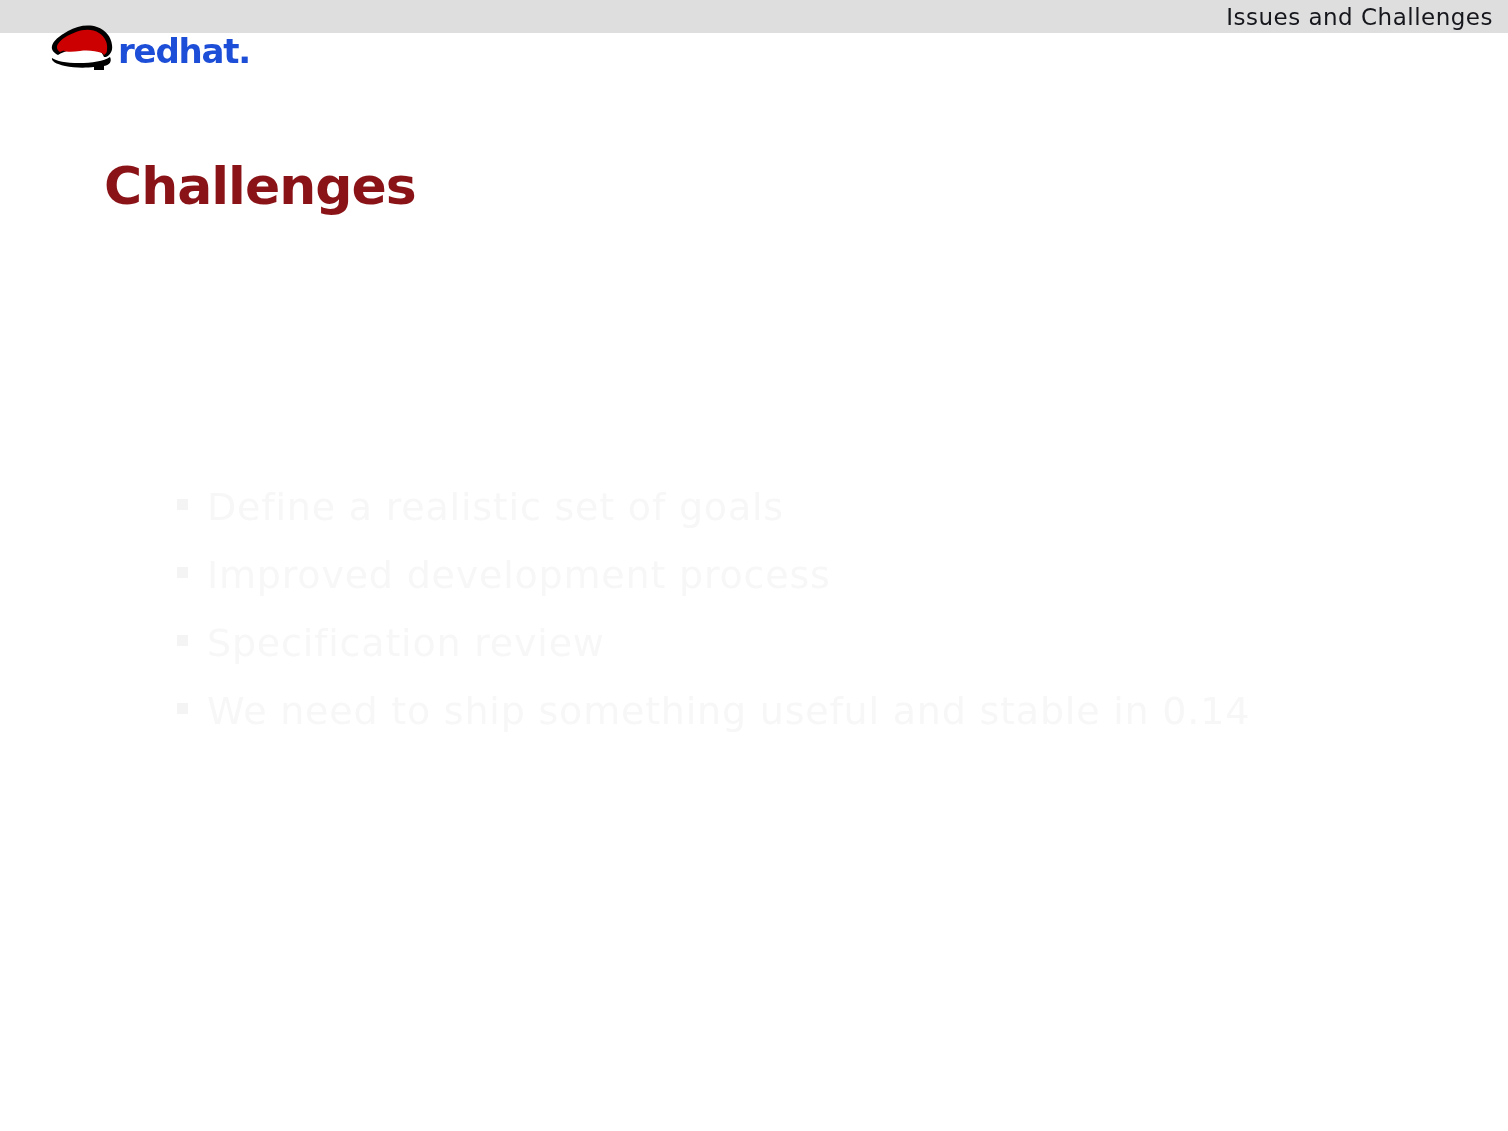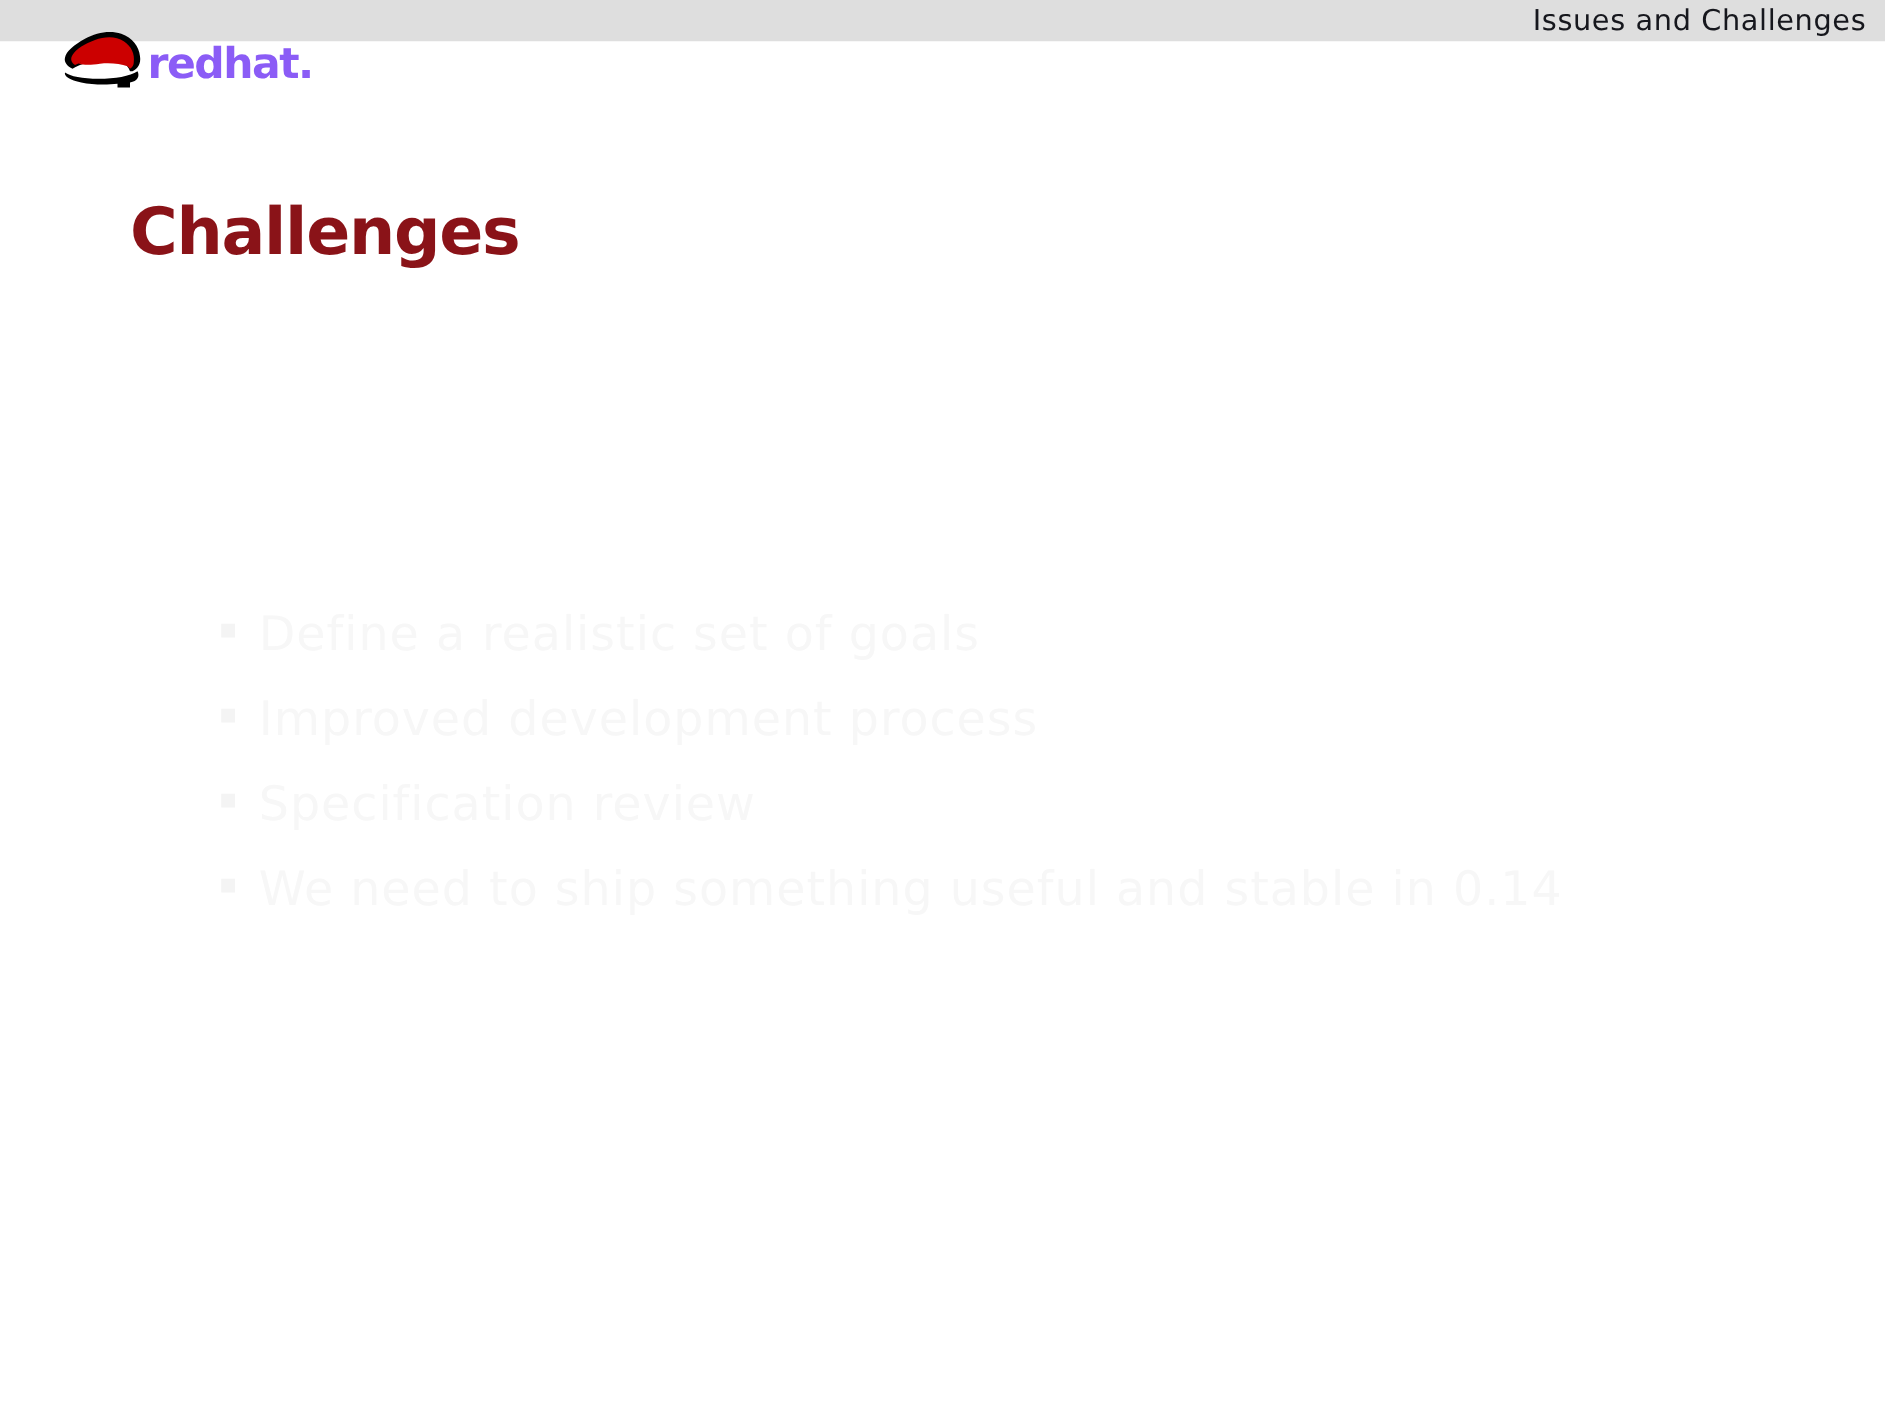--- a/index.html
+++ b/index.html
@@ -57,21 +57,21 @@
   }
   .logo-wordmark {
     position: absolute;
     left: 72px;
     top: 13px;
     font-family: "DejaVu Sans", "Liberation Sans", sans-serif;
     font-weight: bold;
     font-size: 34px;
     line-height: 34px;
     letter-spacing: -1.2px;
-    color: #8b5cf6;
+    color: #1d4ed8;
     white-space: nowrap;
   }
 
   
   .slide-title {
     position: absolute;
     left: 104px;
     top: 118px;
     font-family: "DejaVu Sans", "Liberation Sans", sans-serif;
     font-weight: bold;

